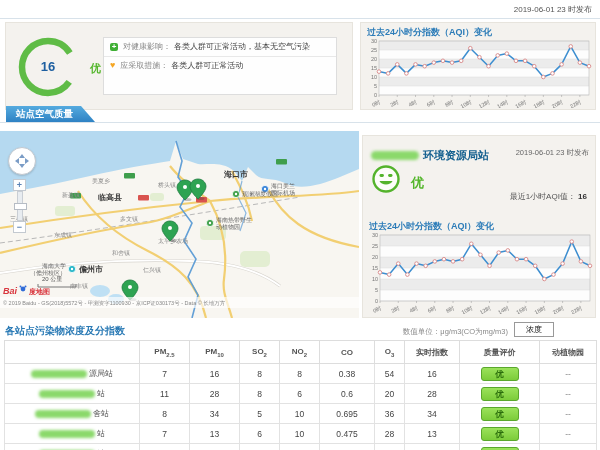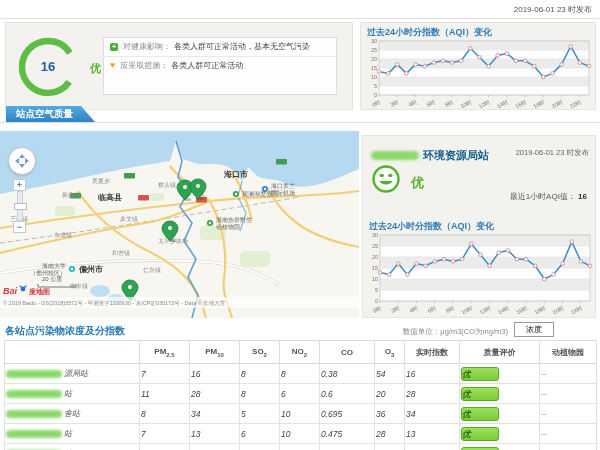--- a/index.html
+++ b/index.html
@@ -73,21 +73,21 @@
   .tbl-title{position:absolute;left:5px;top:2px;font-size:10px;font-weight:bold;color:#2a7ab5;}
   .unit-note{position:absolute;right:92px;top:5px;font-size:7.5px;color:#888;}
   .toggle{position:absolute;top:0;width:40px;height:15px;font-size:8px;background:#fff;border:1px solid #ccc;
           color:#555;padding:0;box-sizing:border-box;cursor:pointer;font-family:inherit;}
   .toggle.active{border:1px solid #999;color:#222;}
   .tg-a{right:46px;} .tg-b{right:5px;margin-top:45px;}
   table.stations{position:absolute;left:4px;top:340px;width:592px;border-collapse:collapse;table-layout:fixed;
                  font-size:8.5px;color:#444;background:#fff;}
   table.stations th{height:20px;font-size:8px;color:#555;font-weight:bold;border:1px solid #ddd;background:#fff;}
   table.stations th sub{font-size:6px;}
-  table.stations td{height:17px;text-align:left;border:1px solid #e2e2e2;font-style:italic;}
+  table.stations td{height:17px;text-align:center;border:1px solid #e2e2e2;}
   td.name-cell .blur-pill.small{width:56px;height:8px;}
   td.name-cell .sfx{font-size:8px;color:#555;margin-left:2px;vertical-align:middle;}
   .grade-badge{display:inline-block;width:36px;height:12px;line-height:12px;border-radius:3px;
                background:linear-gradient(#9be25b,#7ccc3a);border:1px solid #5aa82c;
                color:#2c6e0d;font-size:8.5px;font-weight:bold;}
   td.primary{color:#888;}
 </style>
 </head>
 <body>
 

